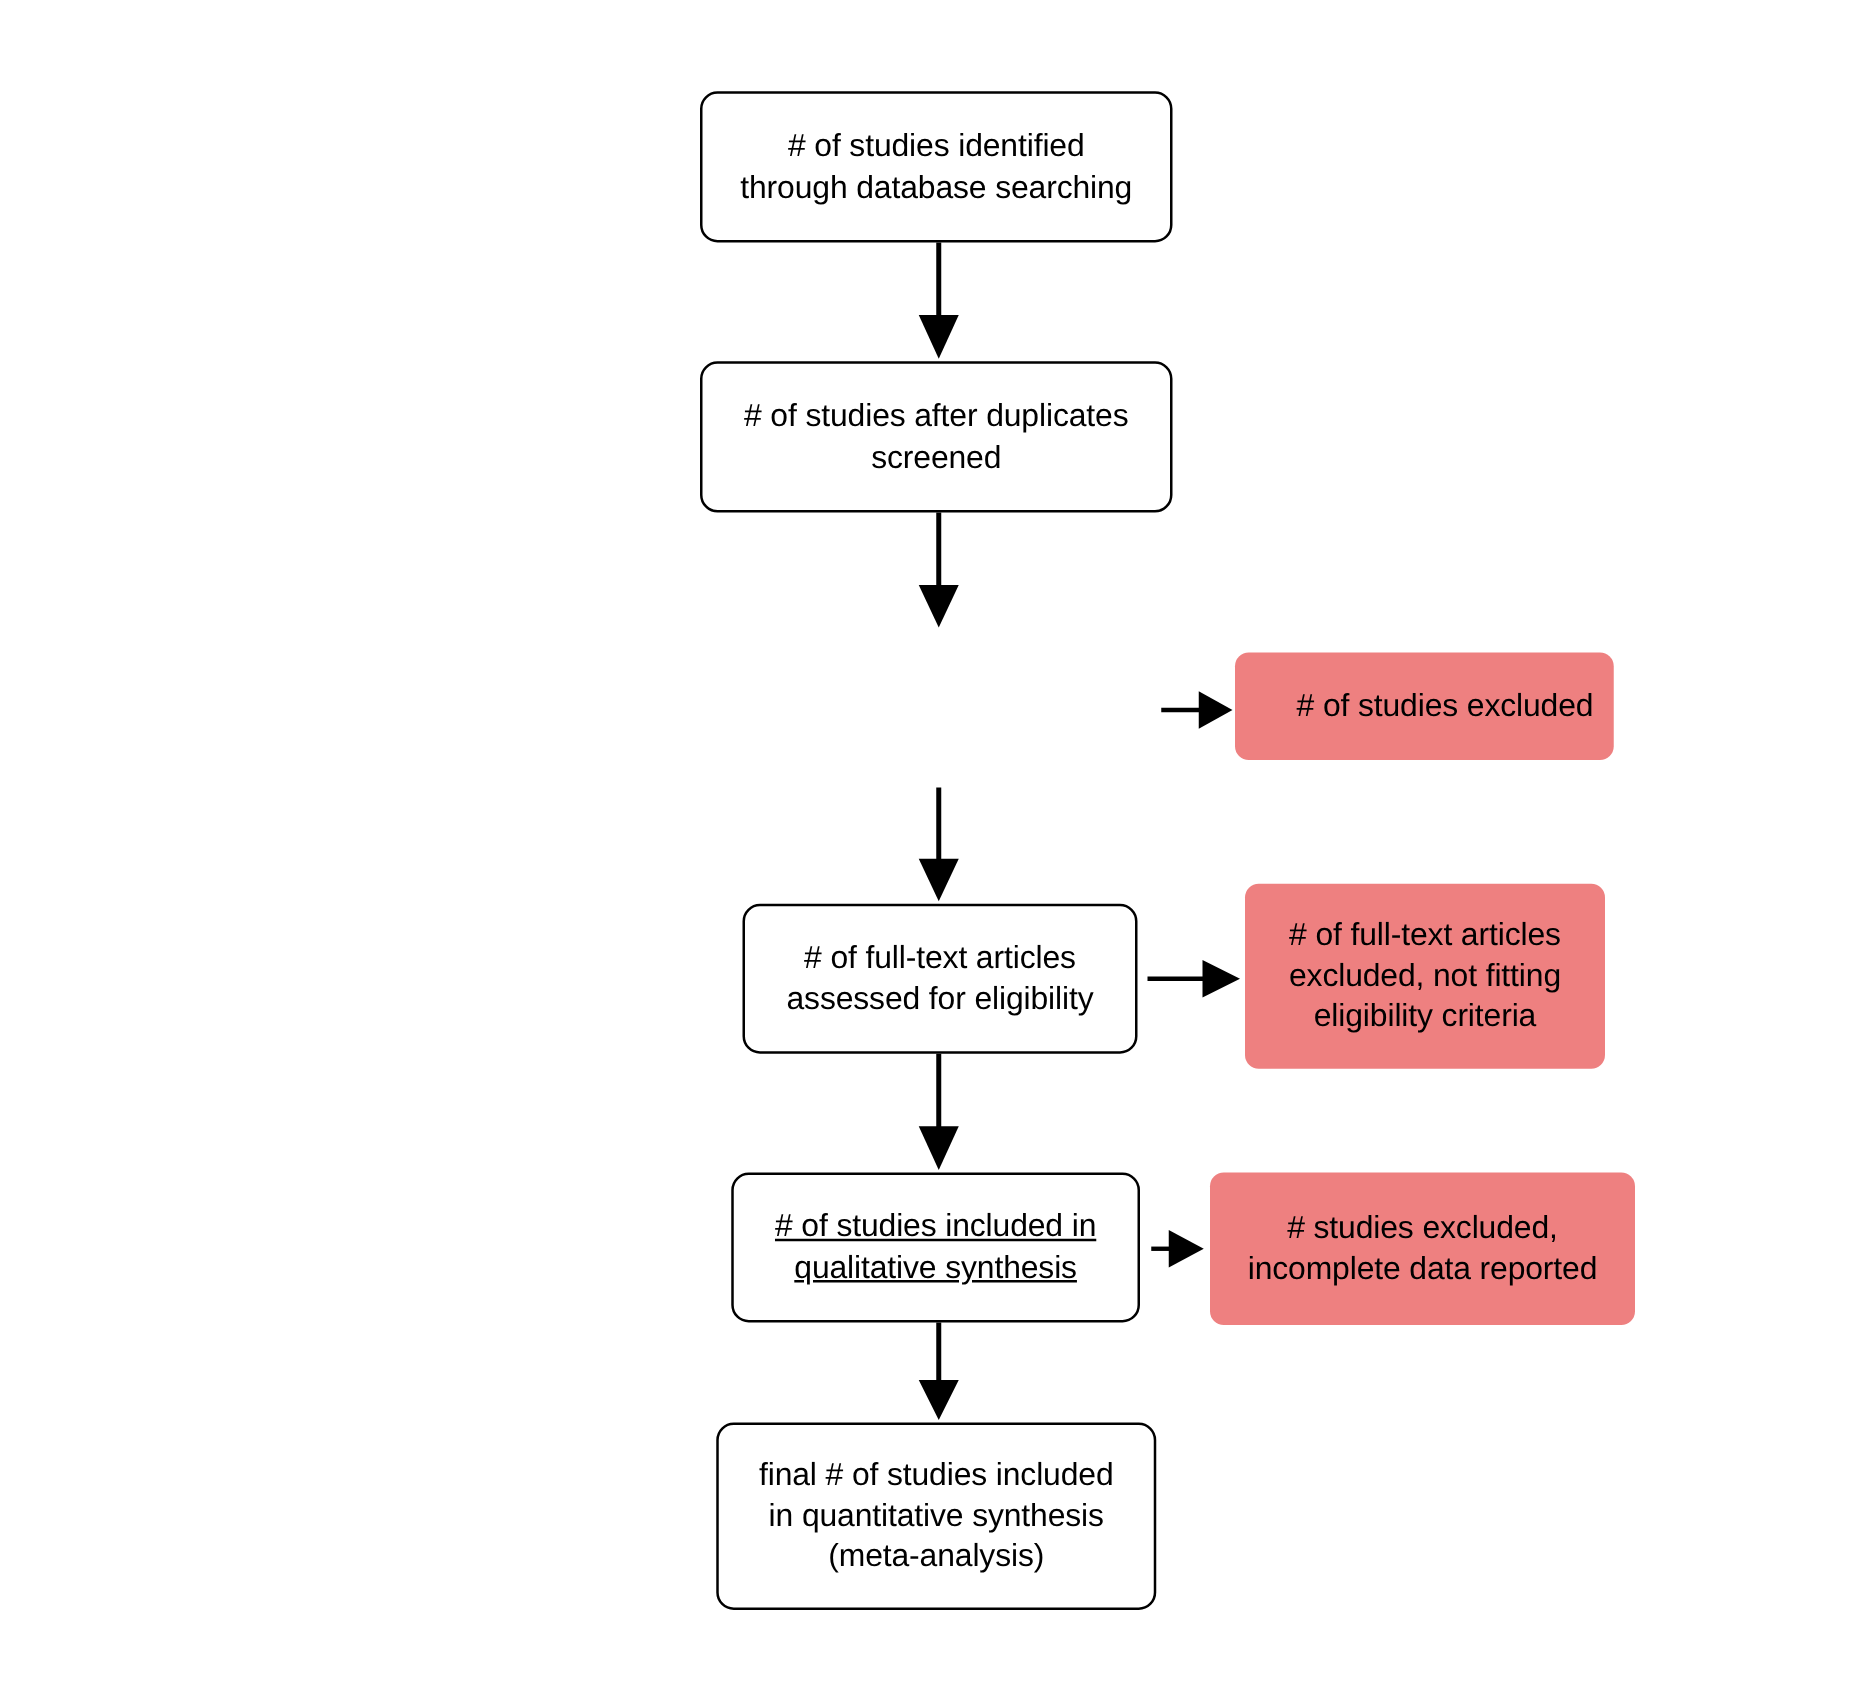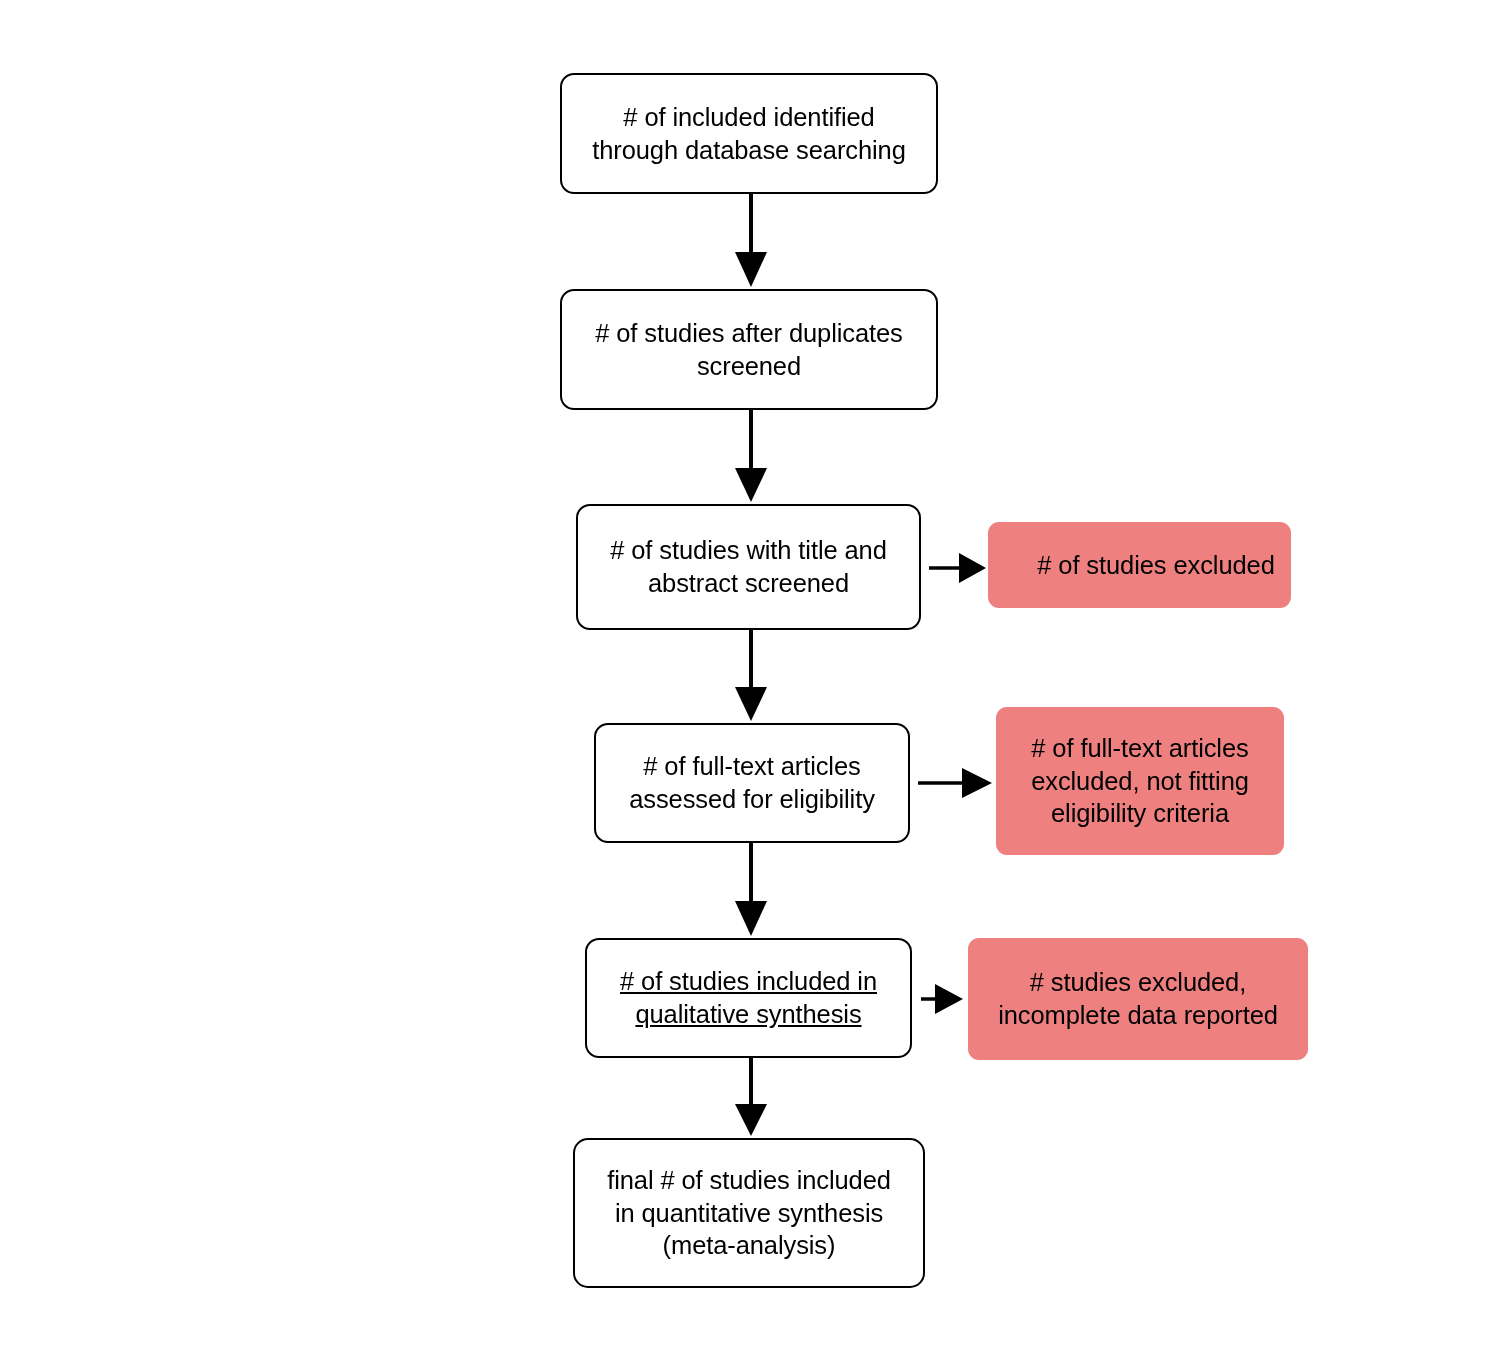--- a/index.html
+++ b/index.html
@@ -52,21 +52,21 @@
     display: block;
     overflow: visible;
   }
 </style>
 </head>
 <body>
 
 <div id="canvas">
 
   <div class="node node-process" style="left:560px; top:73px; width:378px; height:121px;">
-    <div class="node-label"># of included identified
+    <div class="node-label"># of studies identified
 through database searching</div>
   </div>
 
   <div class="connector" style="left:734px; top:194px; width:34px; height:95px;">
     <svg width="34" height="95" viewBox="0 0 34 95">
       <line x1="17" y1="0" x2="17" y2="62" stroke="#000000" stroke-width="4"></line>
       <polygon points="1,58 33,58 17,93" fill="#000000"></polygon>
     </svg>
   </div>
 
@@ -75,24 +75,20 @@
 screened</div>
   </div>
 
   <div class="connector" style="left:734px; top:410px; width:34px; height:94px;">
     <svg width="34" height="94" viewBox="0 0 34 94">
       <line x1="17" y1="0" x2="17" y2="62" stroke="#000000" stroke-width="4"></line>
       <polygon points="1,58 33,58 17,92" fill="#000000"></polygon>
     </svg>
   </div>
 
-  <div class="node node-process" style="left:576px; top:504px; width:345px; height:126px;">
-    <div class="node-label"># of studies with title and
-abstract screened</div>
-  </div>
 
   <div class="connector" style="left:929px; top:552px; width:58px; height:32px;">
     <svg width="58" height="32" viewBox="0 0 58 32">
       <line x1="0" y1="16" x2="34" y2="16" stroke="#000000" stroke-width="3.5"></line>
       <polygon points="30,1 30,31 57,16" fill="#000000"></polygon>
     </svg>
   </div>
 
   <div class="node node-excluded" style="left:988px; top:522px; width:303px; height:86px;padding-left:33px;">
     <div class="node-label"># of studies excluded</div>
@@ -147,19 +143,19 @@
 incomplete data reported</div>
   </div>
 
   <div class="connector" style="left:734px; top:1058px; width:34px; height:80px;">
     <svg width="34" height="80" viewBox="0 0 34 80">
       <line x1="17" y1="0" x2="17" y2="50" stroke="#000000" stroke-width="4"></line>
       <polygon points="1,46 33,46 17,78" fill="#000000"></polygon>
     </svg>
   </div>
 
-  <div class="node node-process" style="left:573px; top:1138px; width:352px; height:150px;border-radius:15px;">
+  <div class="node node-process" style="left:573px; top:1138px; width:352px; height:150px;">
     <div class="node-label">final # of studies included
 in quantitative synthesis
 (meta-analysis)</div>
   </div>
 
 </div>
 
 </body></html>

